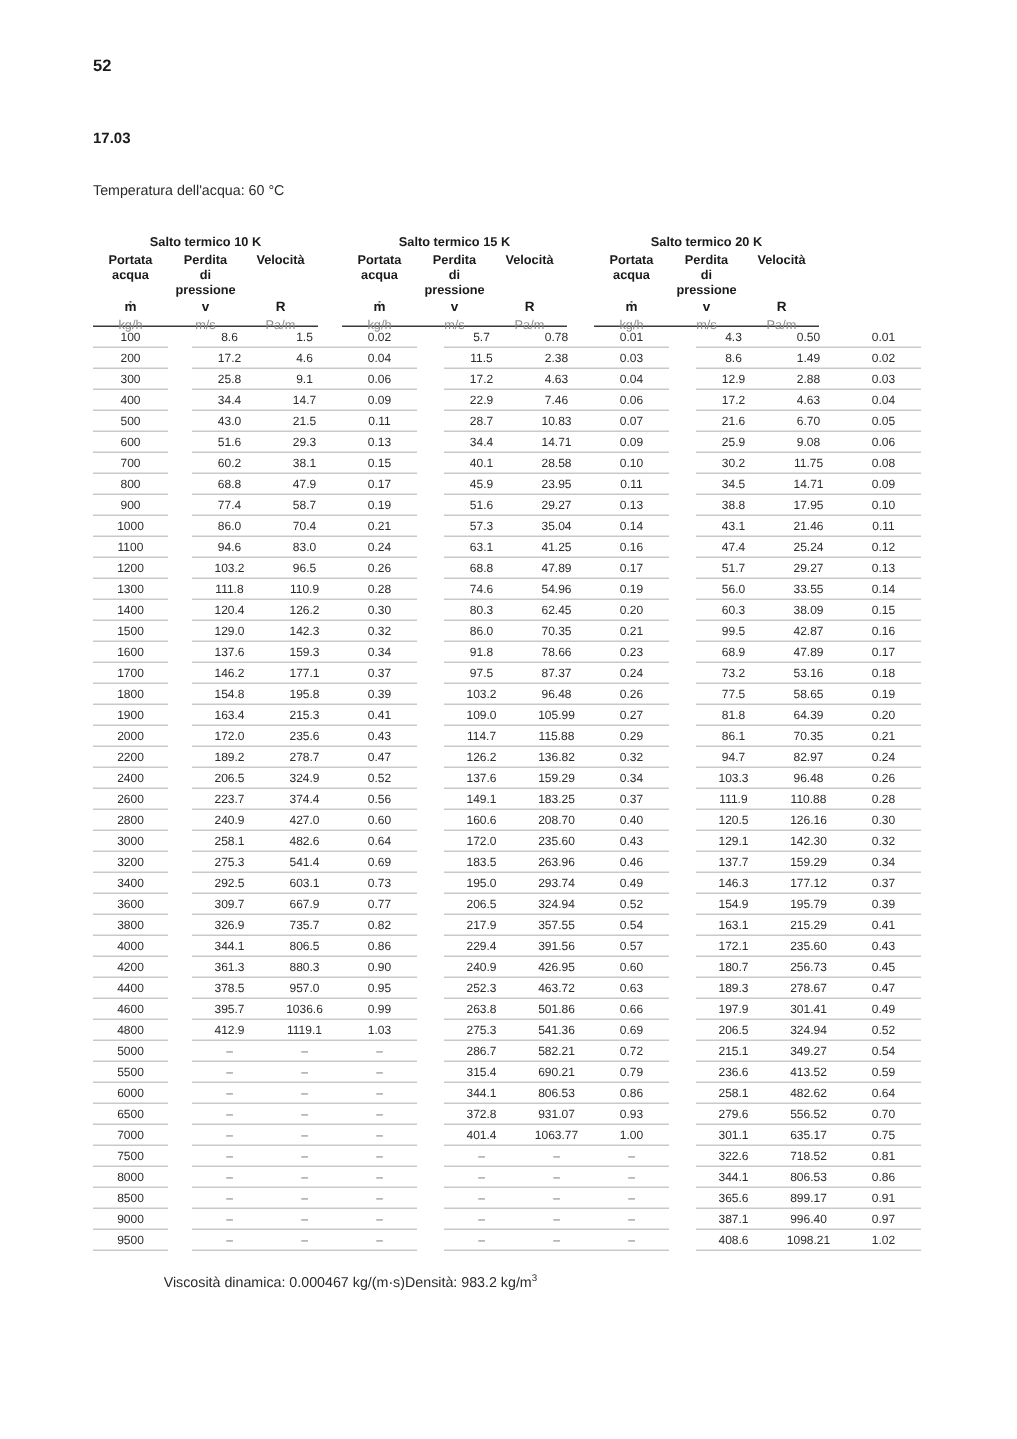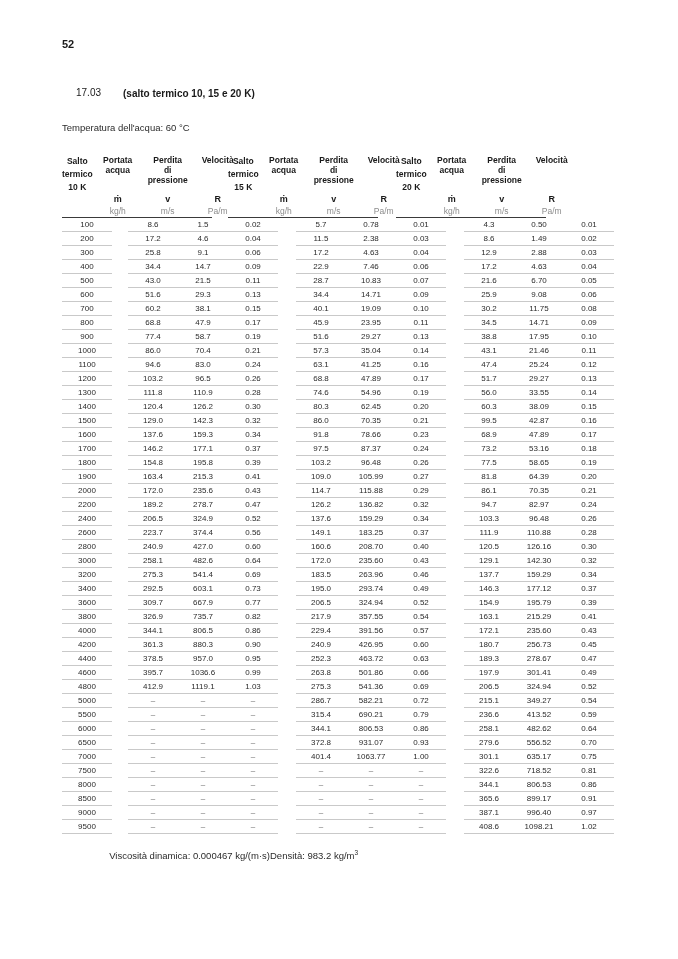--- a/index.html
+++ b/index.html
@@ -4,30 +4,30 @@
 <style>
   * { margin:0; padding:0; box-sizing:border-box; }
   html,body { background:#ffffff; }
   body {
     width:678px; height:959px; position:relative; overflow:hidden;
     font-family:"Liberation Sans", sans-serif; color:#222;
     -webkit-font-smoothing:antialiased;
   }
   .page-number { position:absolute; left:62px; top:38px; font-size:11px; font-weight:bold; color:#1a1a1a; }
   .section { position:absolute; left:62px; top:87px; width:560px; }
-  .section-number { position:absolute; left:0; top:0; font-size:10px; font-weight:normal; color:#1a1a1a;margin-left:14px; }
+  .section-number { position:absolute; left:0; top:0; font-size:10px; font-weight:bold; color:#1a1a1a; }
   .section-title { position:absolute; left:61px; top:0; width:470px; font-size:10px; font-weight:bold; color:#1a1a1a; line-height:13px; }
   .subtitle { position:absolute; left:62px; top:122px; font-size:9.5px; color:#2b2b2b; }
 
   .ptable { position:absolute; left:62px; top:155px; width:556px; }
 
   .thead { display:flex; }
   .thead > .hseg { border-bottom:1.5px solid #3a3a3a; height:63px; display:flex; }
   .hseg-power { width:50px; flex-direction:column; text-align:center; }
-  .hseg-group { width:150px; flex-direction:row; }
+  .hseg-group { width:150px; flex-direction:column; }
   .thead > :nth-child(2) { margin-left:16px; }
   .thead > :nth-child(3), .thead > :nth-child(4) { margin-left:18px; }
 
   .power-title1 { font-size:8.5px; font-weight:bold; line-height:13px; color:#1a1a1a; }
   .power-title2 { font-size:8.5px; font-weight:bold; line-height:10px; color:#1a1a1a; }
   .power-symbol { margin-top:auto; font-size:9px; font-weight:bold; line-height:12px; color:#1a1a1a; }
   .power-unit { font-size:8.5px; line-height:12px; color:#8c8c8c; }
 
   .group-title { font-size:8.5px; font-weight:bold; line-height:13px; text-align:center; color:#1a1a1a; }
   .subcols { display:flex; flex:1; }
@@ -52,21 +52,20 @@
 </head>
 <body>
 
 <div>
 
   <div class="page-number">52</div>
 
   <div class="section">
     <div class="section-number">17.03</div>
     <div class="section-title">
-      <div>(salto termico 10, 15 e 20 K)</div>
     </div>
   </div>
 
   <div class="subtitle">Temperatura dell'acqua: 60 °C</div>
 
   <div class="ptable">
 
     <div class="thead">
 
       <div class="hseg hseg-group">
@@ -267,21 +266,21 @@
           <div class="seg seg-power">
             <div class="cell">700</div>
           </div>
           <div class="seg seg-group">
             <div class="cell">60.2</div>
             <div class="cell">38.1</div>
             <div class="cell">0.15</div>
           </div>
           <div class="seg seg-group">
             <div class="cell">40.1</div>
-            <div class="cell">19.09</div>
+            <div class="cell">28.58</div>
             <div class="cell">0.10</div>
           </div>
           <div class="seg seg-group">
             <div class="cell">30.2</div>
             <div class="cell">11.75</div>
             <div class="cell">0.08</div>
           </div>
         </div>
         <div class="trow">
           <div class="seg seg-power">

